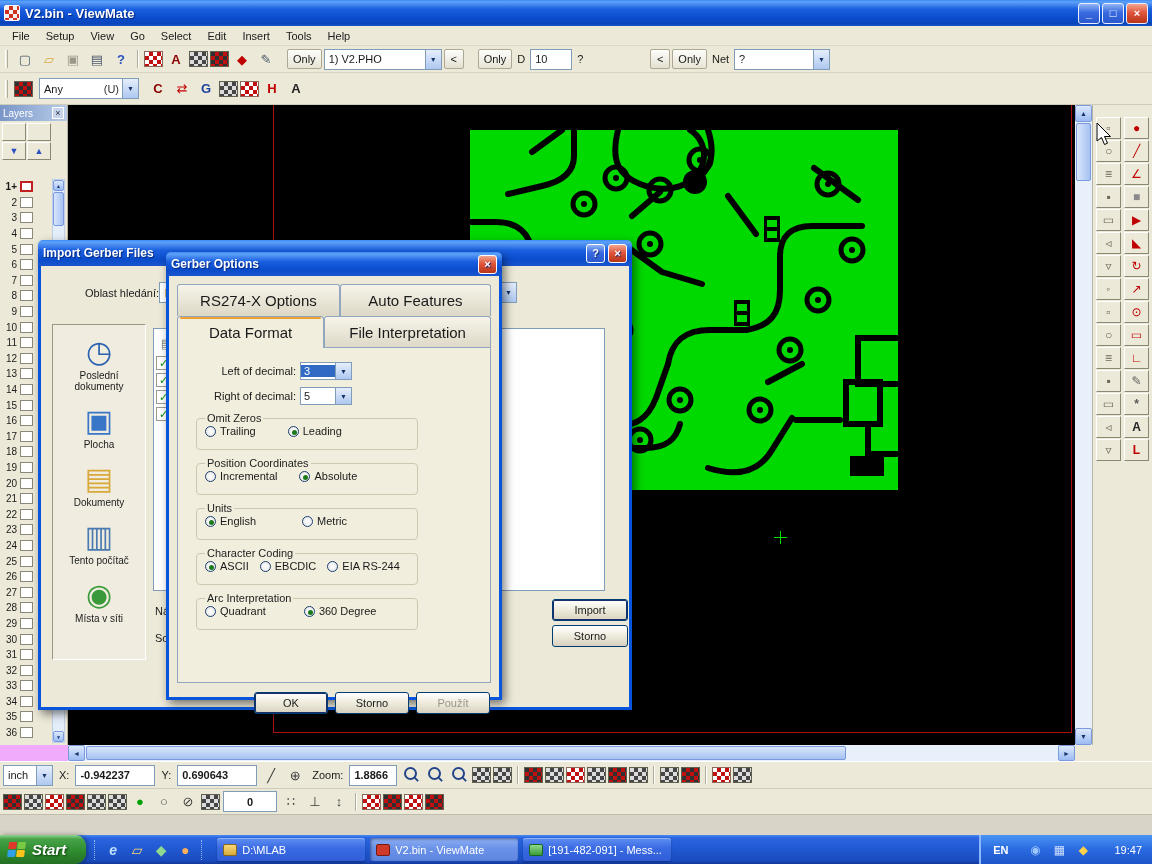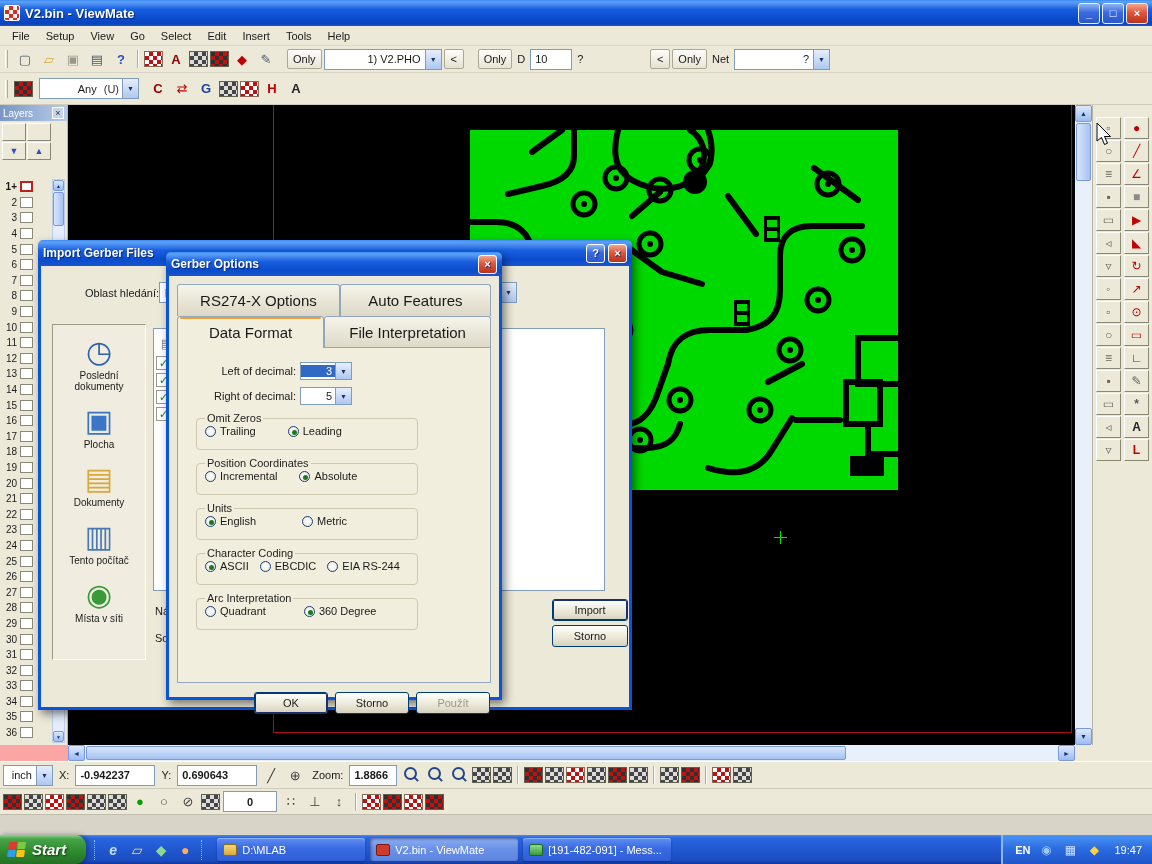--- a/index.html
+++ b/index.html
@@ -1,18 +1,18 @@
 <!DOCTYPE html>
 <html><head>
 <meta charset="utf-8">
 <style>
   *{margin:0;padding:0;box-sizing:border-box;}
   html,body{background:#3a6ea5;}
   body{font-family:"Liberation Sans",sans-serif;font-size:11px;color:#1a1a1a;}
-  .screen{position:relative;width:1152px;height:864px;overflow:hidden;background:#fca5a5;}
+  .screen{position:relative;width:1152px;height:864px;overflow:hidden;background:#f0abfc;}
 
   
   .titlebar{position:absolute;left:0;top:0;width:1152px;height:26px;display:flex;align-items:center;padding:0 4px;
     background:linear-gradient(180deg,#3a8af5 0%,#5ea1f8 7%,#1a5fe0 35%,#0a4ccc 70%,#0a45ba 92%,#1a55cc 100%);color:#fff;}
   .app-icon{width:16px;height:16px;margin-right:5px;border-radius:2px;border:1px solid #fff;
     background:repeating-conic-gradient(#d03020 0 25%,#f0f0f0 0 50%) 0 0/8px 8px;}
   .wtitle{flex:1;font-weight:bold;font-size:13px;text-shadow:1px 1px 1px #00257a;white-space:nowrap;}
   .winbtn{width:22px;height:21px;margin-left:2px;border-radius:3px;border:1px solid #e8f0ff;color:#fff;display:flex;align-items:center;justify-content:center;
     font-size:11px;font-weight:bold;background:linear-gradient(180deg,#8fb4f2,#3a6ae0 45%,#2a58cc);}
   .winbtn.close{background:linear-gradient(180deg,#f2a58e,#e0563c 45%,#b83418);}
@@ -31,21 +31,21 @@
   .tbtn.chk-red{width:19px;height:16px;min-width:19px;border:1px solid #8a6a5a;background:repeating-conic-gradient(#c01010 0 25%,#ffffff 0 50%) 0 0/8px 8px;}
   .tbtn.chk-dark{width:19px;height:16px;min-width:19px;border:1px solid #60604f;background:repeating-conic-gradient(#454545 0 25%,#dcdcdc 0 50%) 0 0/8px 8px;}
   .tbtn.chk-mix{width:19px;height:16px;min-width:19px;border:1px solid #60604f;background:repeating-conic-gradient(#c01010 0 25%,#303030 0 50%) 0 0/8px 8px;}
   .tbtn.mag{position:relative;width:22px;}
   .tbtn.mag::before{content:"";position:absolute;left:4px;top:2px;width:9px;height:9px;border:2px solid #24458a;border-radius:50%;}
   .tbtn.mag::after{content:"";position:absolute;left:13px;top:13px;width:6px;height:2px;background:#24458a;transform:rotate(45deg);}
   .tbtn.filecheck{width:15px;height:14px;min-width:15px;background:#fff;border:1px solid #9a9a8a;font-size:11px;}
   .tlabel{padding:0 3px;}
   .toggle{height:20px;padding:0 5px;display:inline-flex;align-items:center;border:1px solid #aca894;border-radius:2px;background:linear-gradient(#fdfdfb,#e8e4d4);}
   .combo{display:inline-flex;align-items:center;background:#fff;border:1px solid #7f9db9;height:21px;}
-  .combo .cval{padding:0 4px;flex:1;white-space:nowrap;overflow:hidden;text-align:right;}
+  .combo .cval{padding:0 4px;flex:1;white-space:nowrap;overflow:hidden;}
   .combo .ctag{padding:0 3px;color:#333;}
   .combo .carrow{width:16px;height:100%;display:flex;align-items:center;justify-content:center;font-size:7px;color:#16336a;
     background:linear-gradient(180deg,#e6eefc,#aec8f0);border-left:1px solid #7f9db9;}
   .field{background:#fff;border:1px solid #7f9db9;height:21px;display:inline-flex;align-items:center;padding:0 4px;}
   .navbtn{width:20px;height:20px;display:inline-flex;align-items:center;justify-content:center;border:1px solid #aca894;border-radius:2px;background:linear-gradient(#fdfdfb,#e4e0d0);font-size:11px;}
 
   
   .layers-panel{position:absolute;left:0;top:105px;width:68px;height:640px;background:#ece9d8;border-right:1px solid #b8b4a4;}
   .lp-header{height:16px;display:flex;align-items:center;padding:0 3px;font-size:10px;color:#fff;
     background:linear-gradient(90deg,#7a96c8,#b8cce8);}
@@ -115,21 +115,21 @@
   .ql-sep{width:3px;height:20px;border-left:1px dotted #9ab8f0;margin:0 2px;}
   .tasks{display:flex;align-items:center;}
   .task{width:148px;height:23px;margin-left:5px;border-radius:3px;display:flex;align-items:center;gap:5px;padding:7px 6px;color:#fff;font-size:11px;white-space:nowrap;overflow:hidden;
     background:linear-gradient(180deg,#5f8ef2,#3a6ae2 45%,#2f5ed8);box-shadow:inset 0 1px 0 #8ab2f8,0 1px 2px rgba(0,0,0,.3);}
   .task.active{background:linear-gradient(180deg,#8fb0f4,#6a92e8 45%,#5f86e0);box-shadow:inset 1px 1px 3px rgba(0,0,40,.45);}
   .task-ic{width:14px;height:12px;border-radius:2px;flex:0 0 auto;}
   .ic-folder{background:linear-gradient(#f8d878,#d8a93a);border:1px solid #8a6a1a;}
   .ic-vm{background:#d03a2a;border:1px solid #7a1a10;}
   .ic-msg{background:linear-gradient(#8fd88f,#3a9a3a);border:1px solid #1a6a1a;}
   .task-label{overflow:hidden;text-overflow:ellipsis;}
-  .tray{margin-left:auto;height:29px;display:flex;align-items:center;gap:5px;padding:0 10px 0 12px;color:#fff;
+  .tray{margin-left:auto;height:29px;display:flex;align-items:center;gap:16px;padding:0 10px 0 12px;color:#fff;
     background:linear-gradient(180deg,#4a94f4,#2a6ae0 50%,#1f55c8);border-left:2px solid #8ab8f8;}
   .tray .tbtn{background:none;border:none;font-size:12px;}
   .tray-time{font-size:11px;color:#fff;padding-left:4px;}
   .tray-lang{font-size:11px;font-weight:bold;color:#fff;}
 
   
   .xp-dialog{position:absolute;border-radius:6px 6px 3px 3px;box-shadow:3px 4px 10px rgba(0,0,0,.5);}
   .xp-titlebar{height:26px;border-radius:5px 5px 0 0;display:flex;align-items:center;padding:0 5px;color:#fff;font-weight:bold;font-size:12px;
     background:linear-gradient(180deg,#3a8af5 0%,#5ea1f8 8%,#1a5fe0 40%,#0a4ccc 75%,#1a55cc 100%);text-shadow:1px 1px 1px #00257a;}
   .xp-titlebar .dtitle{flex:1;white-space:nowrap;overflow:hidden;}

